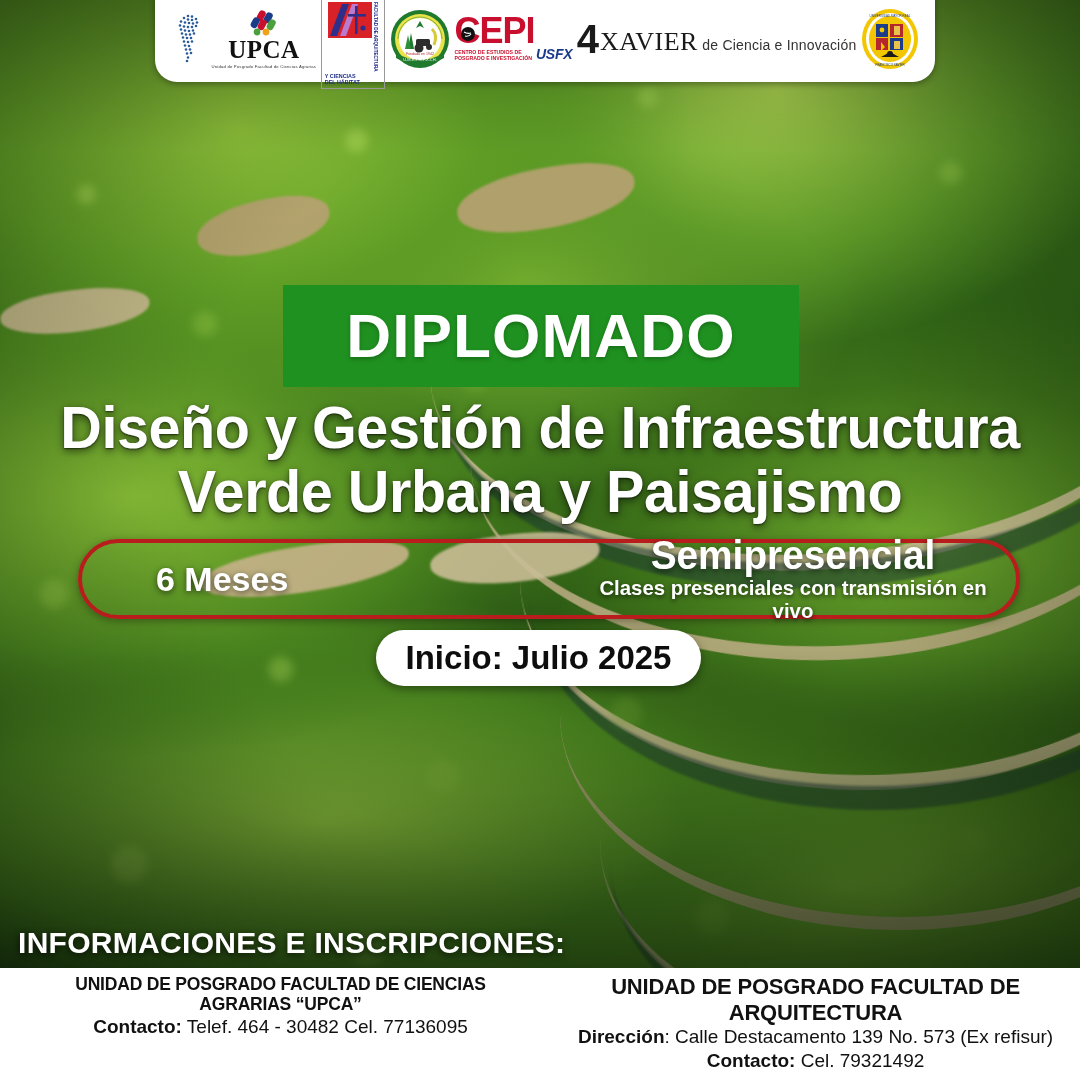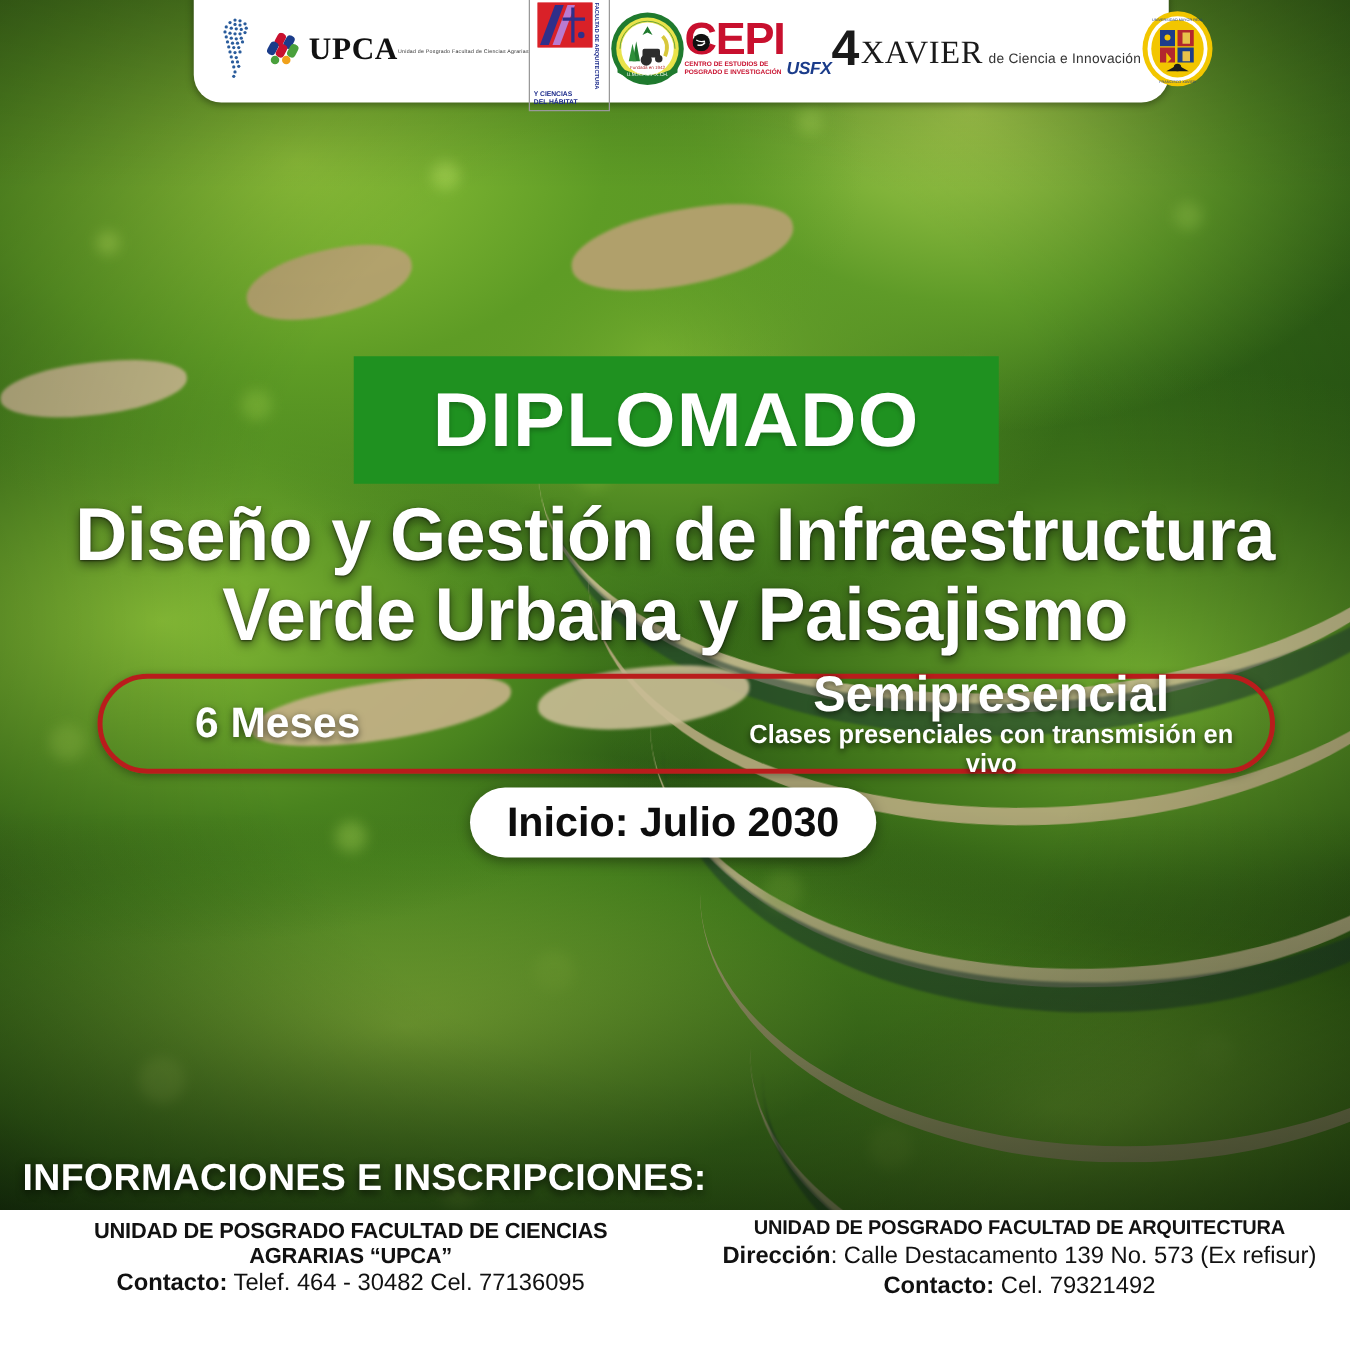--- a/index.html
+++ b/index.html
@@ -107,21 +107,21 @@
 
   
   .helvetas { gap:4px; }
   .helv-map { width:34px; height:54px; position:relative; }
   .helv-map svg { display:block; }
   .helv-txt { line-height:1; }
   .helv-main { font-size:25px; font-weight:bold; color:#c1272d; letter-spacing:.5px; font-family:"Liberation Sans",sans-serif;}
   .helv-sub  { font-size:13px; font-weight:bold; color:#2a5c9c; letter-spacing:1px; margin-top:2px;}
 
   
-  .upca { align-items:center; }
+  .upca { flex-direction:column; align-items:center; }
   .upca-mark { width:40px; height:26px; position:relative; margin-bottom:1px;}
   .upca-main { font-size:25px; font-weight:bold; color:#111; font-family:"Liberation Serif", serif; letter-spacing:.5px; line-height:1;}
   .upca-sub { font-size:4.2px; color:#333; letter-spacing:.2px; margin-top:2px; white-space:nowrap;}
 
   
   .umr { flex-direction:column; align-items:center; border:1px solid #999; padding:2px 3px; }
   .umr-top { font-size:8.5px; font-weight:bold; color:#1b2a8a; letter-spacing:.3px;}
   .umr-body { display:flex; align-items:stretch; }
   .umr-sq { width:44px; height:36px; position:relative; background:#d92128; }
   .umr-side { writing-mode:vertical-rl; font-size:4.6px; font-weight:bold; color:#1b2a8a; padding-left:1px; line-height:1.1; text-align:center;}
@@ -135,21 +135,21 @@
   .cepi-main { font-size:36px; font-weight:bold; color:#c8102e; letter-spacing:-1px; line-height:.85; font-family:"Liberation Sans",sans-serif; position:relative;}
   .cepi-row { display:flex; align-items:flex-end; gap:4px; }
   .cepi-sub { font-size:5.2px; font-weight:bold; color:#c8102e; line-height:1.15;}
   .cepi-usfx { font-size:14px; font-weight:bold; color:#1b3c8a; letter-spacing:-.3px;font-style:italic;}
 
   
   .siglos { align-items:flex-end; gap:1px;}
   .siglos-4 { font-size:40px; font-weight:bold; color:#1a1a1a; font-family:"Liberation Sans",sans-serif; line-height:.8;}
   .siglos-txt { line-height:1; }
   .siglos-main { font-size:26px; color:#1a1a1a; font-family:"Liberation Serif", serif; letter-spacing:.5px; line-height:.95;}
-  .siglos-sub { font-size:11px; color:#333; letter-spacing:.2px; margin-top:1px;}
+  .siglos-sub { font-size:14px; color:#333; letter-spacing:.2px; margin-top:1px;}
 
   
   .seal-usfx { width:58px; height:62px; position:relative; }
 
   
   .banner {
     position:absolute;
     left:283px; top:285px;
     width:516px; height:102px;
     display:flex; align-items:center; justify-content:center;
@@ -250,21 +250,21 @@
   .col-left { padding-left:12px; }
   .col-right { padding-right:10px; }
   .c-title {
     font-size:17.5px; font-weight:bold; line-height:1.16; letter-spacing:-.2px;
     font-family:"Liberation Sans",sans-serif;
   }
   .c-line {
     font-size:19px; line-height:1.28; font-family:"Liberation Sans",sans-serif;
   }
   .c-line b { font-weight:bold; }
-  .col-right .c-title { font-size:16px;text-align:center; }
+  .col-right .c-title { font-size:22px;text-align:center; }
   .col-right .c-line { font-size:19px; }
 </style>
 </head>
 <body>
 
 <div class="poster">
 
   <div class="bg"></div>
   <div class="terrace t1"></div>
   <div class="glass g1"></div>
@@ -444,21 +444,21 @@
 
   <div class="pill">
     <span class="pill-left">6 Meses</span>
     <span class="pill-right">
       <span class="pill-right-main">Semipresencial</span>
       <span class="pill-right-sub">Clases presenciales con transmisión en vivo</span>
     </span>
   </div>
 
   <div class="datebadge">
-    <span>Inicio: Julio 2030</span>
+    <span>Inicio: Julio 2025</span>
   </div>
 
   <div class="infoheading">INFORMACIONES  E INSCRIPCIONES:</div>
 
   <div class="contact">
 
     <div class="col col-left">
       <div class="c-title">
         <span>UNIDAD DE POSGRADO FACULTAD DE CIENCIAS</span><br>
         <span>AGRARIAS “UPCA”</span>

